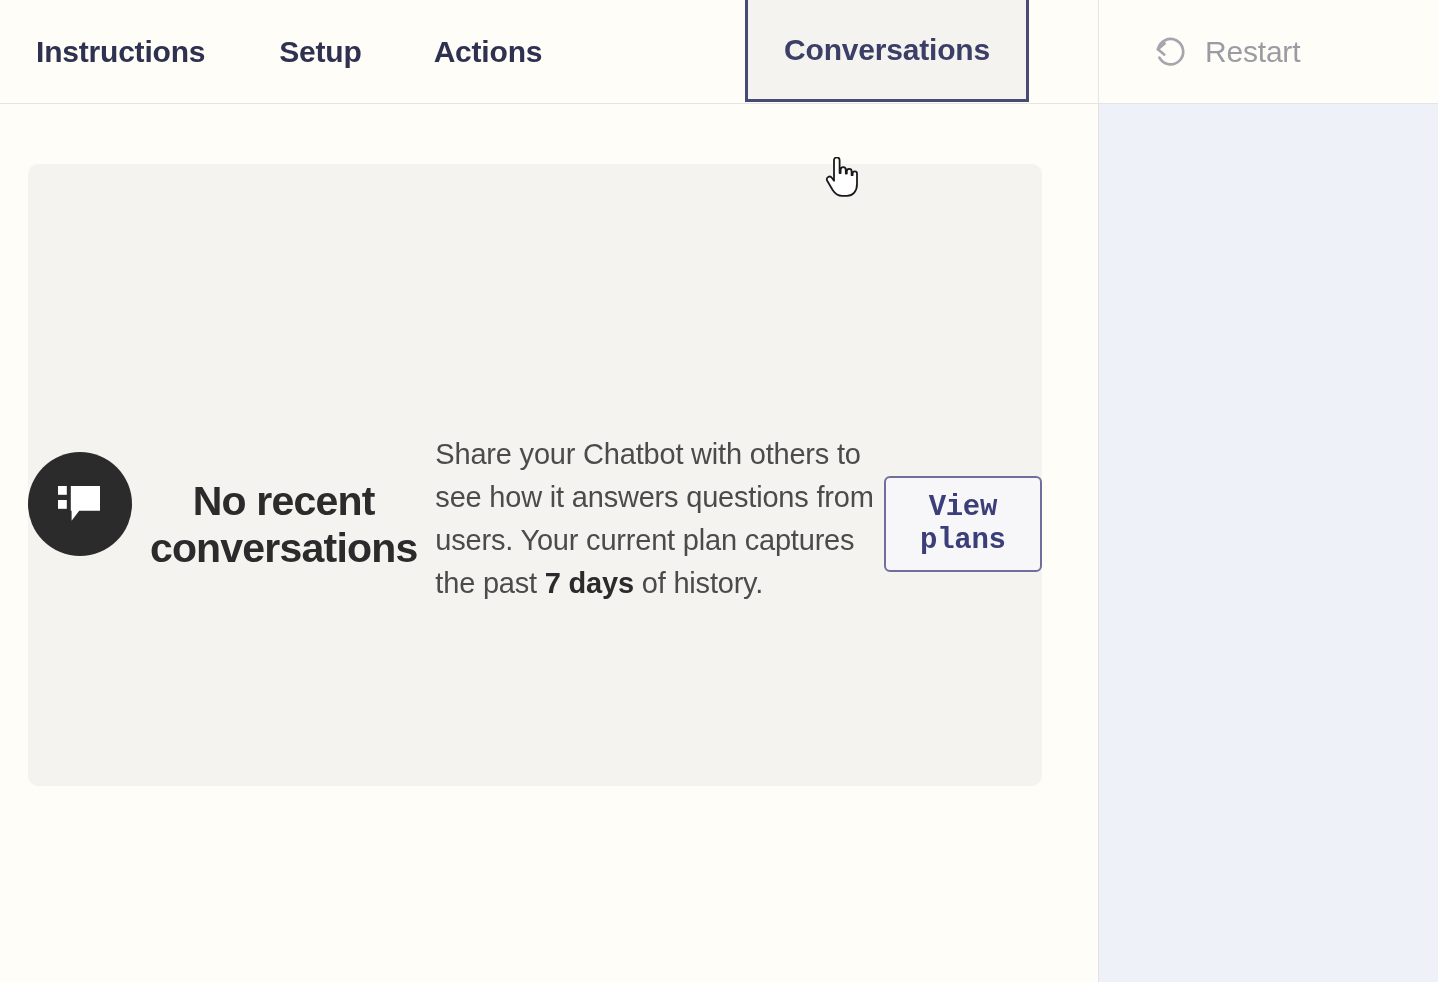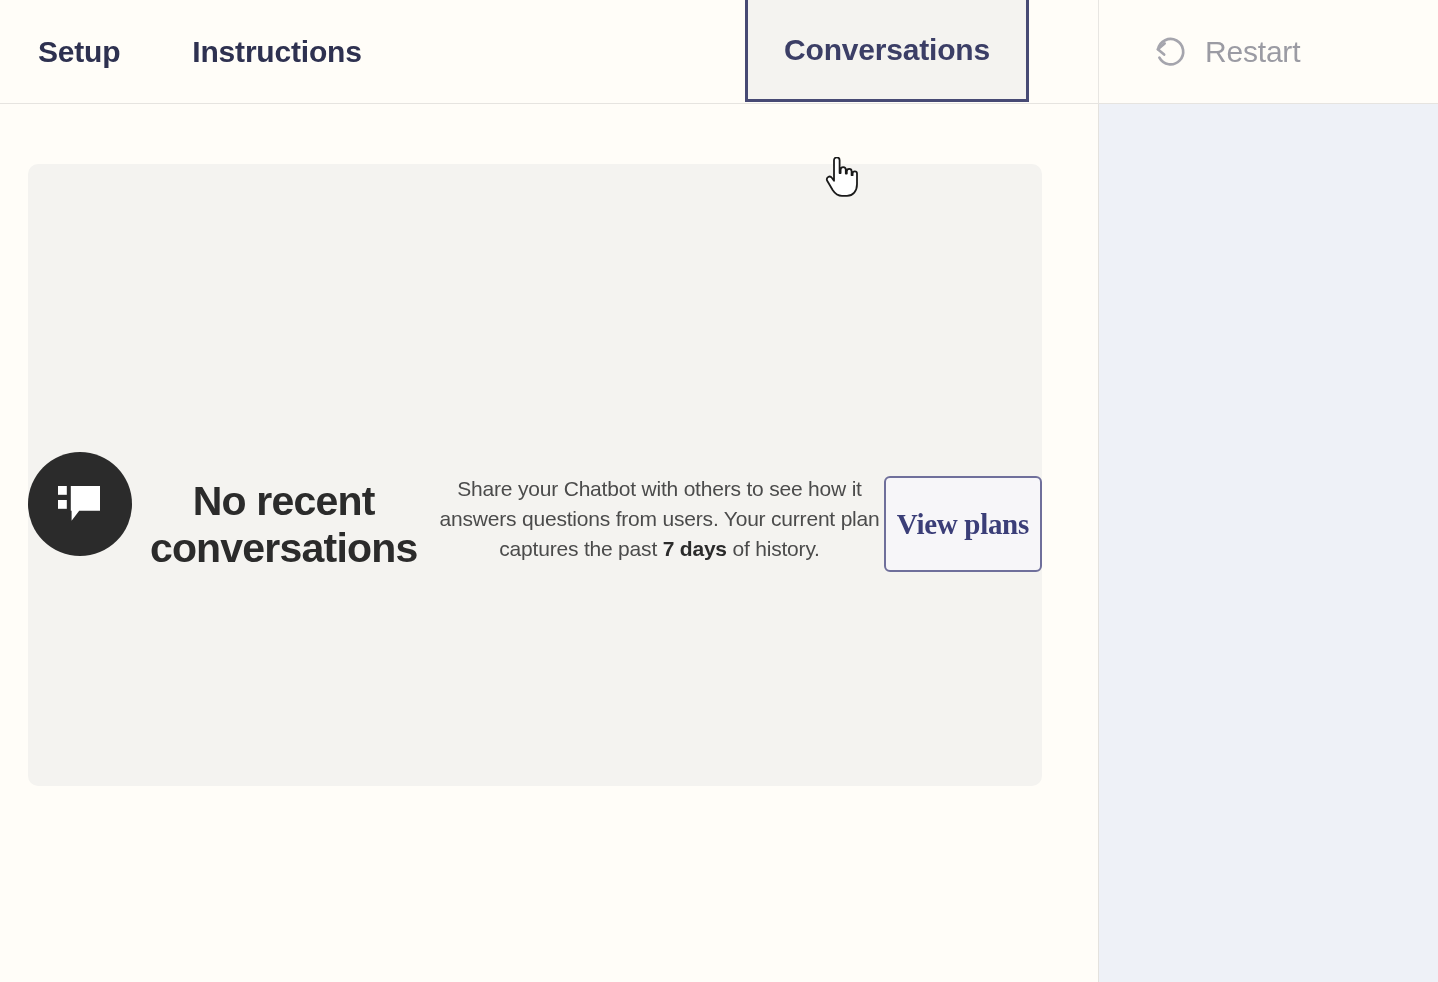--- a/index.html
+++ b/index.html
@@ -136,62 +136,63 @@
     margin-top:42px;
     font-size:41px;
     font-weight:700;
     color:#2b2b2b;
     letter-spacing:-0.8px;
     text-align:center;
   }
   .empty-text {
     margin-top:30px;
     width:680px;
-    text-align:center;
-    font-size:21px;
-    line-height:30px;
+    text-align:left;
+    font-size:29px;
+    line-height:43px;
     color:#4b4b4b;
     letter-spacing:-0.2px;
   }
   .empty-text b { font-weight:700; color:#2b2b2b; }
 
   .view-plans {
     margin-top:40px;
     width:238px;
     height:96px;
     background:#f7f6f9;
     border:2px solid #6f6f9b;
     border-radius:6px;
     color:#3b3e78;
     font-size:29px;
     font-weight:700;
     letter-spacing:-0.3px;
     cursor:pointer;
-    font-family:Liberation Serif, serif;
+    font-family:Liberation Mono, monospace;
   }
 
   
   .cursor {
     position:absolute;
     left:824px; top:53px;
     width:34px; height:40px;
     pointer-events:none;
     z-index:50;
   }
 </style>
 </head>
 <body>
 
 <div id="app">
 
   <div class="header">
 
     <div class="tabstrip">
+      <button class="tab t-instructions">Instructions</button>
       <button class="tab t-setup">Setup</button>
-      <button class="tab t-instructions">Instructions</button>
+      <button class="tab t-actions">Actions</button>
       <button class="tab active">Conversations</button>
     </div>
 
     <div class="restart-zone">
       <button class="restart-btn">
         <span class="restart-icon">
           <svg viewBox="0 0 24 24" width="38" height="38" fill="none" stroke="#a5a5ad" stroke-width="1.7" stroke-linecap="round" stroke-linejoin="round">
             <path d="M4.5 10.2 A8 8 0 1 1 5.3 15.6"></path>
             <polyline points="8.6,6.6 4.3,10.3 8.3,13.6"></polyline>
           </svg>

